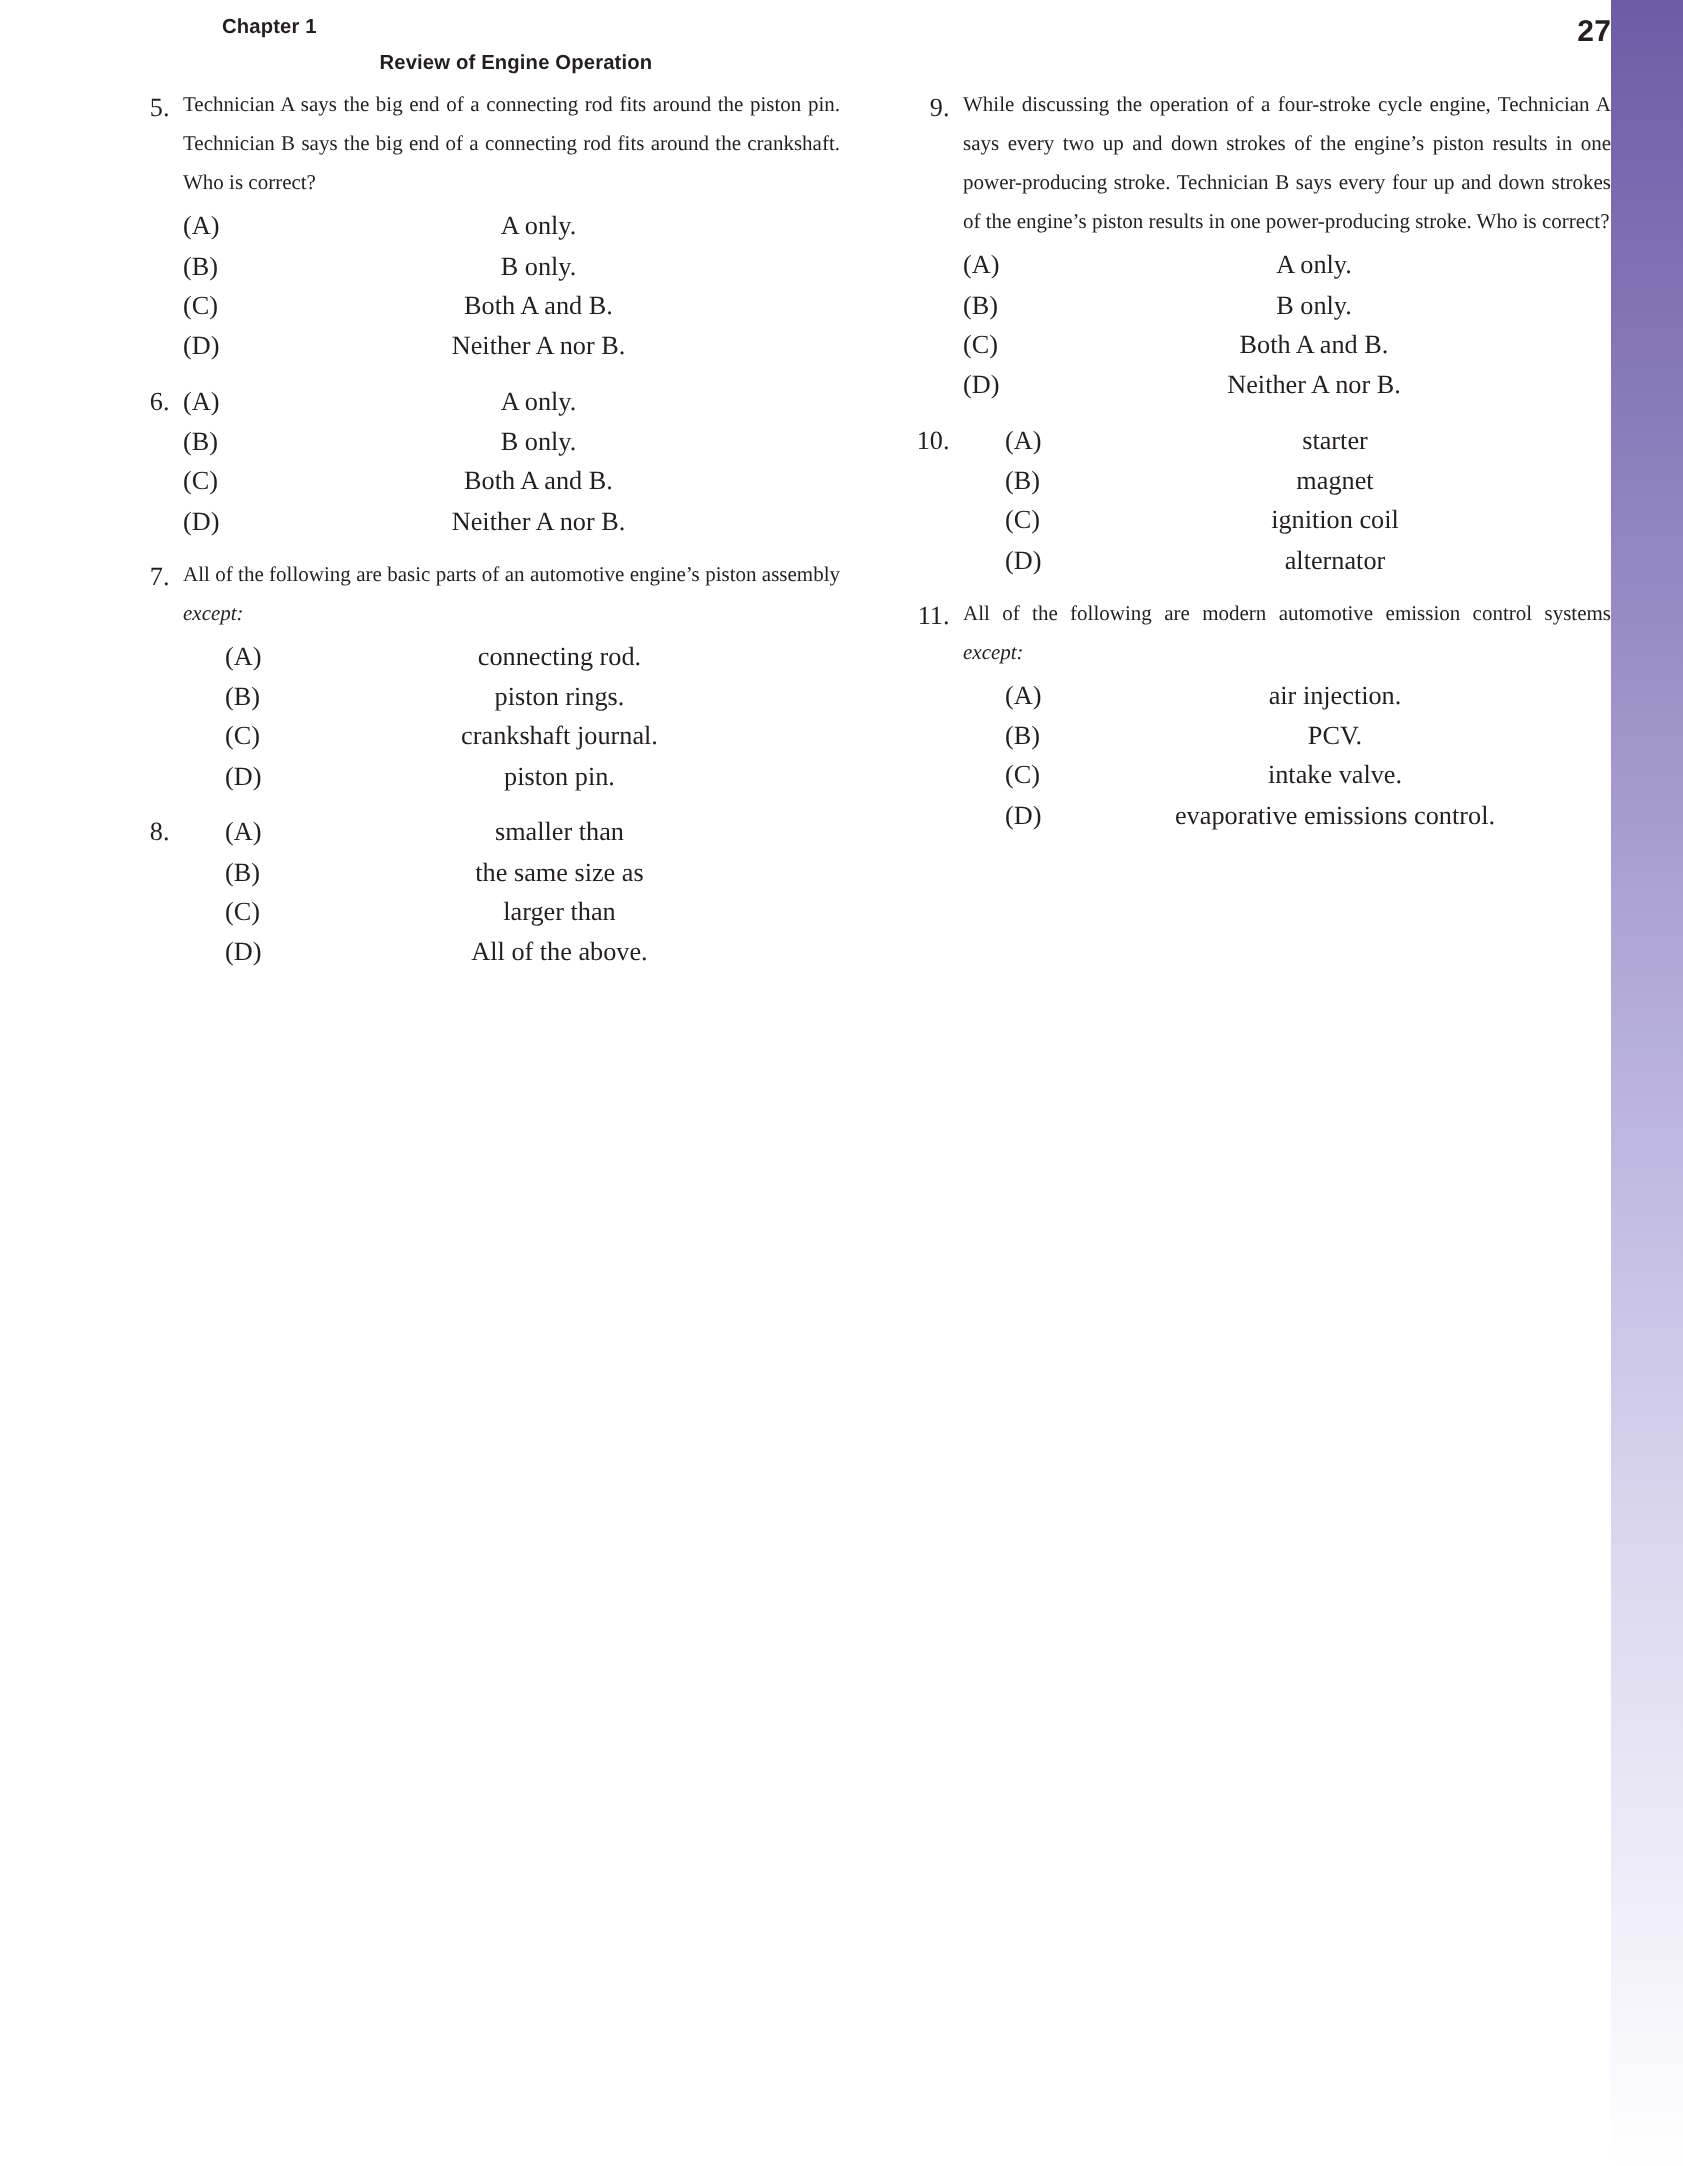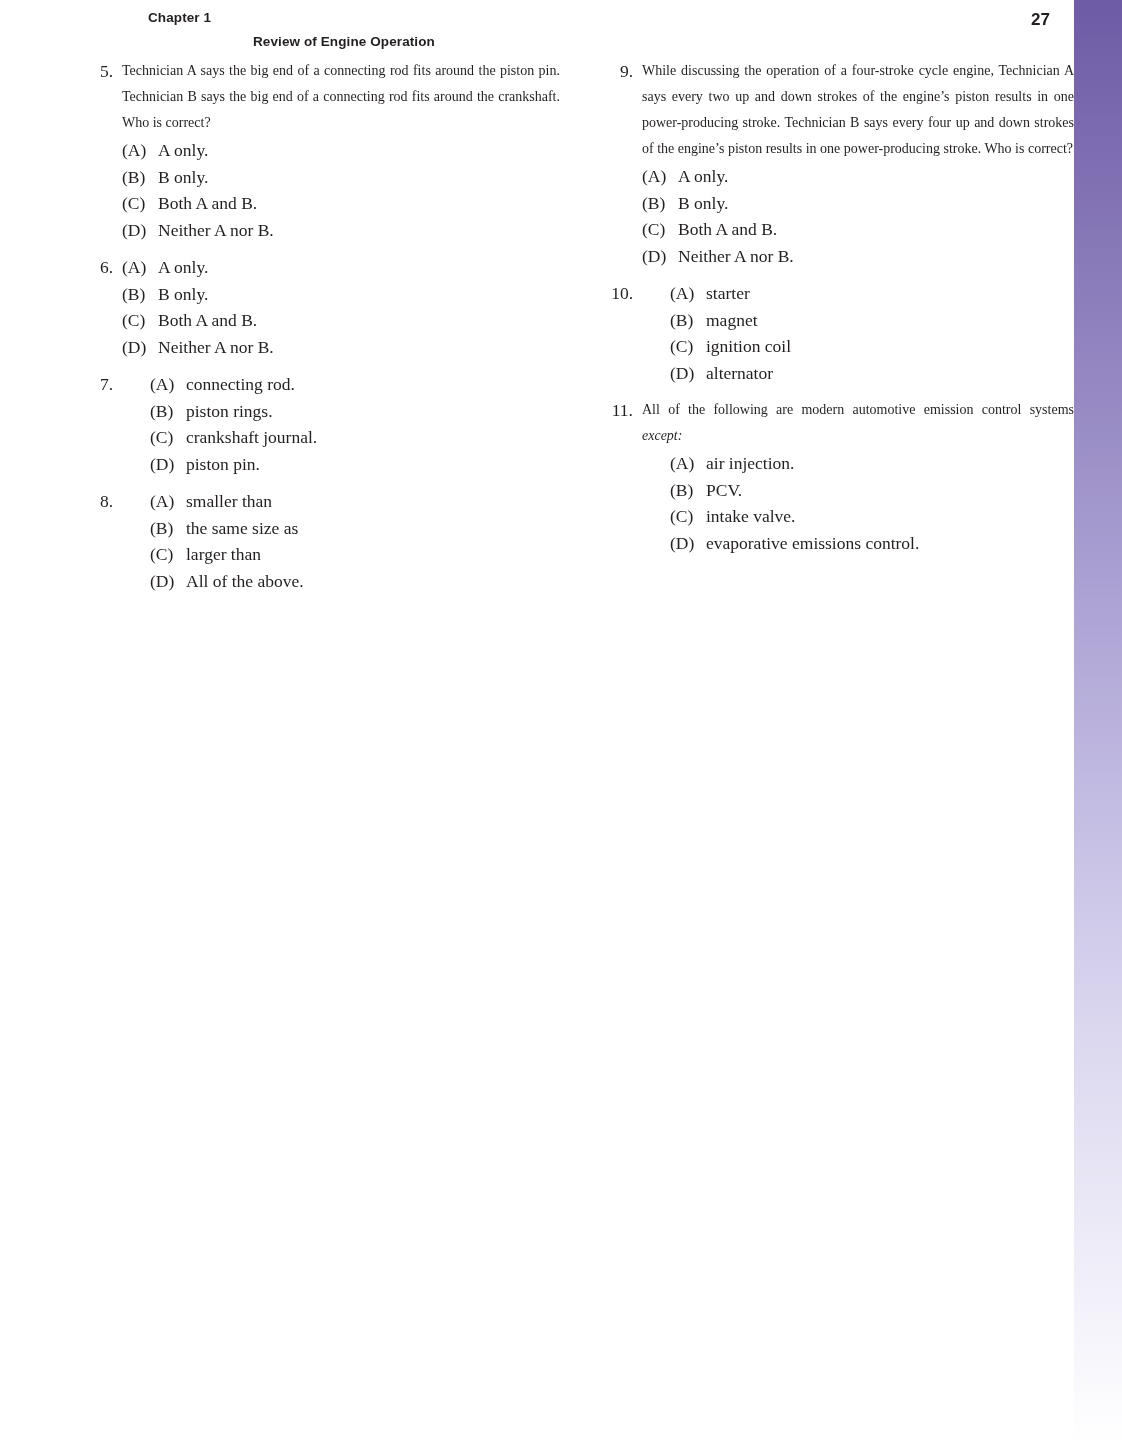--- a/index.html
+++ b/index.html
@@ -44,20 +44,21 @@
         #ffffff 100%);
     opacity: 0;
   }
 
   .page {
     position: absolute;
     top: 0;
     left: 0;
     width: 1074px;
     height: 100%;
+    padding-left: 24px;
   }
 
   
   header.running-head {
     position: absolute;
     top: 10px;
     left: 148px;
     right: 24px;
     height: 26px;
     font-family: "Liberation Sans", sans-serif;
@@ -73,21 +74,21 @@
   header.running-head .title {
     position: absolute;
     left: 105px;
     top: 0;
     margin-top: 24px;
   }
   header.running-head .folio {
     position: absolute;
     right: 0;
     top: 0;
-    font-size: 17px;
+    font-size: 20px;
   }
 
   
   .columns {
     position: absolute;
     top: 58px;
     left: 90px;
     width: 984px;
     display: flex;
     gap: 44px;
@@ -131,20 +132,21 @@
     display: flex;
     font-size: 17.5px;
     line-height: 26.5px;
   }
   .answers .lbl {
     flex: 0 0 36px;
     width: 36px;
   }
   .answers .txt {
     flex: 1 1 auto;
+    text-align: center;
   }
   .indent-ans {
     padding-left: 28px;
   }
   
   .col-right .q-num {
     width: 38px;
     flex: 0 0 38px;
   }
 </style>
@@ -212,20 +214,21 @@
               <span class="lbl">(D)</span>
               <span class="txt">Neither A nor B.</span>
             </li>
           </ul>
         </div>
       </div>
 
       <div class="q">
         <div class="q-num">7.</div>
         <div class="q-body">
+          <p class="q-stem"><span>All of the following are basic parts of an automotive engine’s piston assembly </span><span class="emph">except:</span></p>
           <ul class="answers indent-ans">
             <li>
               <span class="lbl">(A)</span>
               <span class="txt">connecting rod.</span>
             </li>
             <li>
               <span class="lbl">(B)</span>
               <span class="txt">piston rings.</span>
             </li>
             <li>

